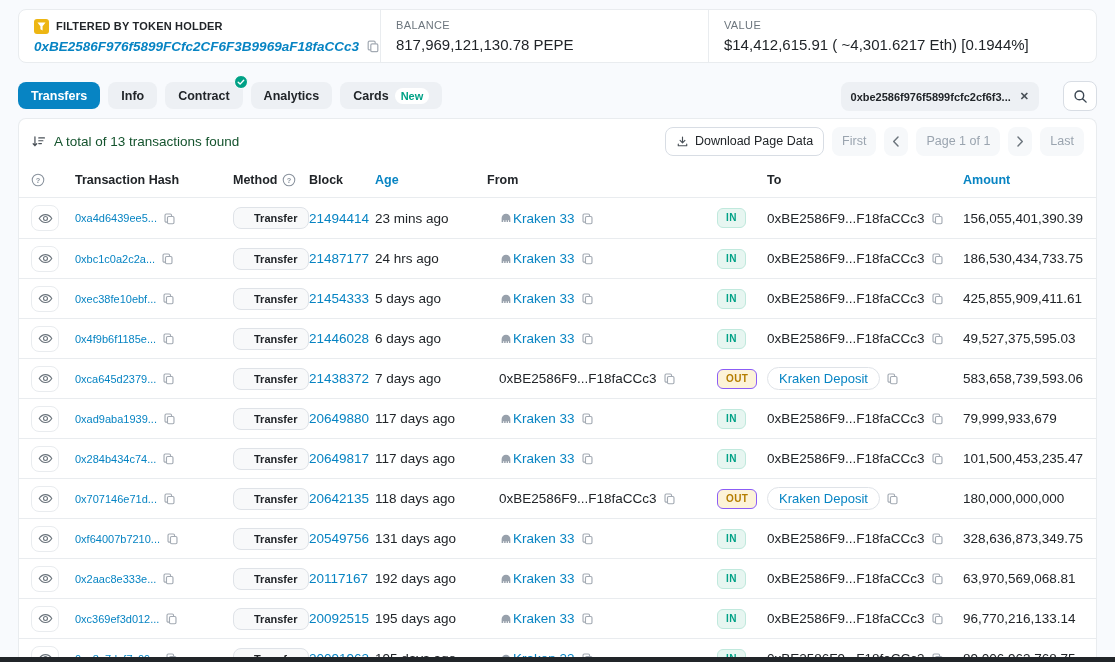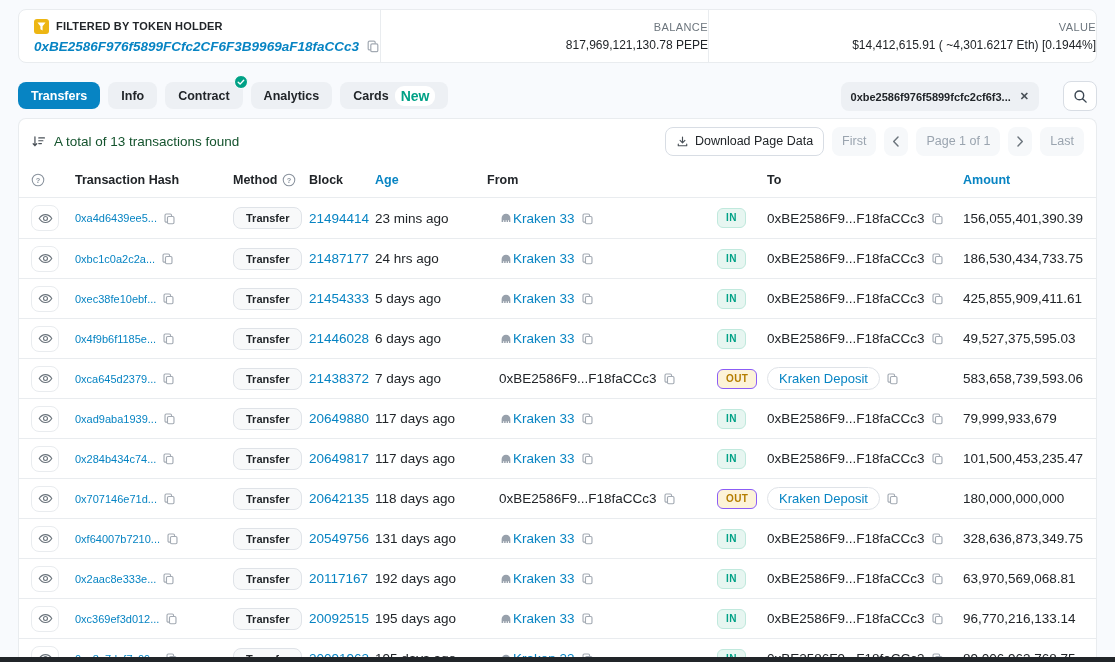--- a/index.html
+++ b/index.html
@@ -8,43 +8,43 @@
     font-family:"Liberation Sans", sans-serif;
     background:#f8fafd; color:#212529; position:relative; font-size:13.5px;
   }
   .link { color:#0784c3; text-decoration:none; cursor:pointer; }
   svg { display:block; }
 
   
   .holder-card {
     position:absolute; left:18px; right:18px; top:9px; height:54px;
     background:#fff; border:1px solid #e9ecef; border-radius:8px;
-    display:flex; align-items:stretch;text-align:right;
+    display:flex; align-items:stretch;
   }
   .holder-sec { display:flex; flex-direction:column; justify-content:center; gap:5px; padding-left:15px; }
   .sec-filter { flex:0 0 354px; }
   .sec-balance { flex:0 0 328px; border-left:1px solid #e9ecef; }
   .sec-value { flex:1; border-left:1px solid #e9ecef; }
   .filter-title { display:flex; align-items:center; gap:7px; font-size:11px; font-weight:700; letter-spacing:.2px; }
   .filter-ic { width:15px; height:15px; background:#edb613; border-radius:3px; display:flex; align-items:center; justify-content:center; }
   .holder-addr-row { display:flex; align-items:center; gap:7px; }
   .holder-addr { font-size:13.5px; font-weight:700;font-style:italic; }
   .kv-label { font-size:11px; color:#6c757d; font-weight:400; letter-spacing:.4px; }
-  .kv-value { font-size:12px; color:#212529; }
+  .kv-value { font-size:15px; color:#212529; }
 
   
   .tabs-row { position:absolute; left:18px; top:82px; display:flex; gap:8px; }
   .tab {
     height:27px; padding:0 13px; border-radius:8px; background:#edf0f4;
     font-size:12.5px; font-weight:700; color:#212529; display:flex; align-items:center; gap:6px;
     cursor:pointer; position:relative; border:none;
   }
   .tab.active { background:#0784c3; color:#fff; }
   .tab-check { position:absolute; top:-7px; right:-5px; }
-  .new-badge { background:#fff; color:#00a186; font-size:14px; font-weight:700; padding:2px 6px; border-radius:9px; }
+  .new-badge { background:#fff; color:#00a186; font-size:11px; font-weight:700; padding:2px 6px; border-radius:9px; }
 
   .search-cluster { position:absolute; right:18px; top:81px; display:flex; gap:24px; align-items:flex-end; }
   .search-pill {
     height:29px; background:#edf0f4; border-radius:8px; display:flex; align-items:center;
     gap:9px; padding:0 10px; font-size:11px; font-weight:700; color:#212529;
   }
   .search-x { cursor:pointer; color:#495057; font-size:11px; font-weight:700; line-height:1; }
   .search-btn {
     width:34px; height:30px; background:#fff; border:1px solid #d8dde4; border-radius:8px;
     display:flex; align-items:center; justify-content:center; cursor:pointer;
@@ -85,21 +85,21 @@
   .td { display:flex; align-items:center; gap:6px; min-width:0; }
 
   .eye-btn {
     width:28px; height:26px; background:#fff; border:1px solid #e9ecef; border-radius:8px;
     display:flex; align-items:center; justify-content:center; cursor:pointer;
   }
   .copy-ic { cursor:pointer; display:flex; }
   .hash { font-size:11px; white-space:nowrap; overflow:hidden; }
   .chip {
     min-width:68px; text-align:center; background:#f8f9fa; border:1px solid #dfe3e8; border-radius:8px;
-    font-size:11px; font-weight:600; color:#212529; padding:4px 12px; cursor:pointer;
+    font-size:11px; font-weight:600; color:#212529; padding:4px 20px; cursor:pointer;
   }
   .from-inner { display:flex; align-items:center; gap:0; padding-left:12px; min-width:0; }
   .badge {
     font-size:10px; font-weight:700; letter-spacing:.4px; padding:4px 8px; border-radius:6px; line-height:1;
   }
   .badge.in  { color:#00a186; background:#e7f6f1; border:1px solid #c0e9dd; }
   .badge.out { color:#b47d00; background:#fdf3d8; border:1px solid #8b5cf6; }
   .to-pill {
     display:flex; align-items:center; background:#fff; border:1px solid #dfe3e8; border-radius:999px;
     padding:3px 11px; font-size:13px;

